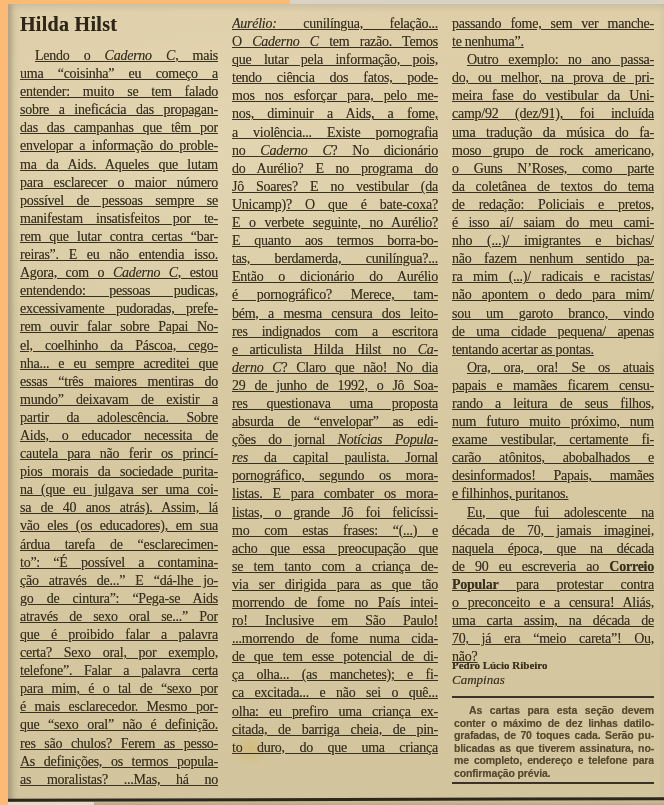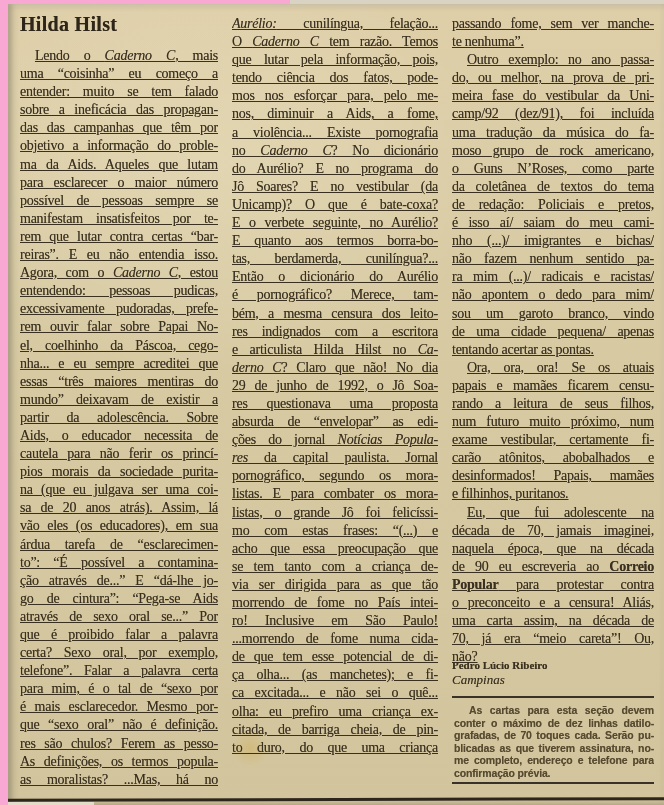--- a/index.html
+++ b/index.html
@@ -1,19 +1,19 @@
 <!DOCTYPE html>
 <html lang="pt"><head>
 <meta charset="utf-8">
 <style>
   html,body{margin:0;padding:0;}
   .stage{
     position:relative;
     width:664px;height:805px;
-    background:#f9a8d4;
+    background:#fdba74;
     overflow:hidden;
     font-family:"Liberation Serif", serif;
   }
   .top-edge{
     position:absolute;top:0;left:290px;right:0;height:5px;
     background:#d8d3c3;
   }
   .paper{
     position:absolute;left:8px;top:4px;width:656px;height:801px;
     background:
@@ -87,41 +87,41 @@
   <div class="paper">
     <div class="title">Hilda Hilst</div>
 
     <div class="col col-1">
         <div class="para">
           <div class="ln indent">Lendo o <i>Caderno C</i>, mais</div>
           <div class="ln">uma “coisinha” eu começo a</div>
           <div class="ln">entender: muito se tem falado</div>
           <div class="ln">sobre a ineficácia das propagan-</div>
           <div class="ln">das das campanhas que têm por</div>
-          <div class="ln">objetivo a informação do proble-</div>
+          <div class="ln">envelopar a informação do proble-</div>
           <div class="ln">ma da Aids. Aqueles que lutam</div>
           <div class="ln">para esclarecer o maior número</div>
           <div class="ln">possível de pessoas sempre se</div>
           <div class="ln">manifestam insatisfeitos por te-</div>
           <div class="ln">rem que lutar contra certas “bar-</div>
           <div class="ln">reiras”. E eu não entendia isso.</div>
           <div class="ln">Agora, com o <i>Caderno C</i>, estou</div>
           <div class="ln">entendendo: pessoas pudicas,</div>
           <div class="ln">excessivamente pudoradas, prefe-</div>
           <div class="ln">rem ouvir falar sobre Papai No-</div>
           <div class="ln">el, coelhinho da Páscoa, cego-</div>
           <div class="ln">nha... e eu sempre acreditei que</div>
           <div class="ln">essas “três maiores mentiras do</div>
           <div class="ln">mundo” deixavam de existir a</div>
           <div class="ln">partir da adolescência. Sobre</div>
           <div class="ln">Aids, o educador necessita de</div>
           <div class="ln">cautela para não ferir os princí-</div>
           <div class="ln">pios morais da sociedade purita-</div>
           <div class="ln">na (que eu julgava ser uma coi-</div>
-          <div class="ln">sa de 20 anos atrás). Assim, lá</div>
+          <div class="ln">sa de 40 anos atrás). Assim, lá</div>
           <div class="ln">vão eles (os educadores), em sua</div>
           <div class="ln">árdua tarefa de “esclarecimen-</div>
           <div class="ln">to”: “É possível a contamina-</div>
           <div class="ln">ção através de...” E “dá-lhe jo-</div>
           <div class="ln">go de cintura”: “Pega-se Aids</div>
           <div class="ln">através de sexo oral se...” Por</div>
           <div class="ln">que é proibido falar a palavra</div>
           <div class="ln">certa? Sexo oral, por exemplo,</div>
           <div class="ln">telefone”. Falar a palavra certa</div>
           <div class="ln">para mim, é o tal de “sexo por</div>

